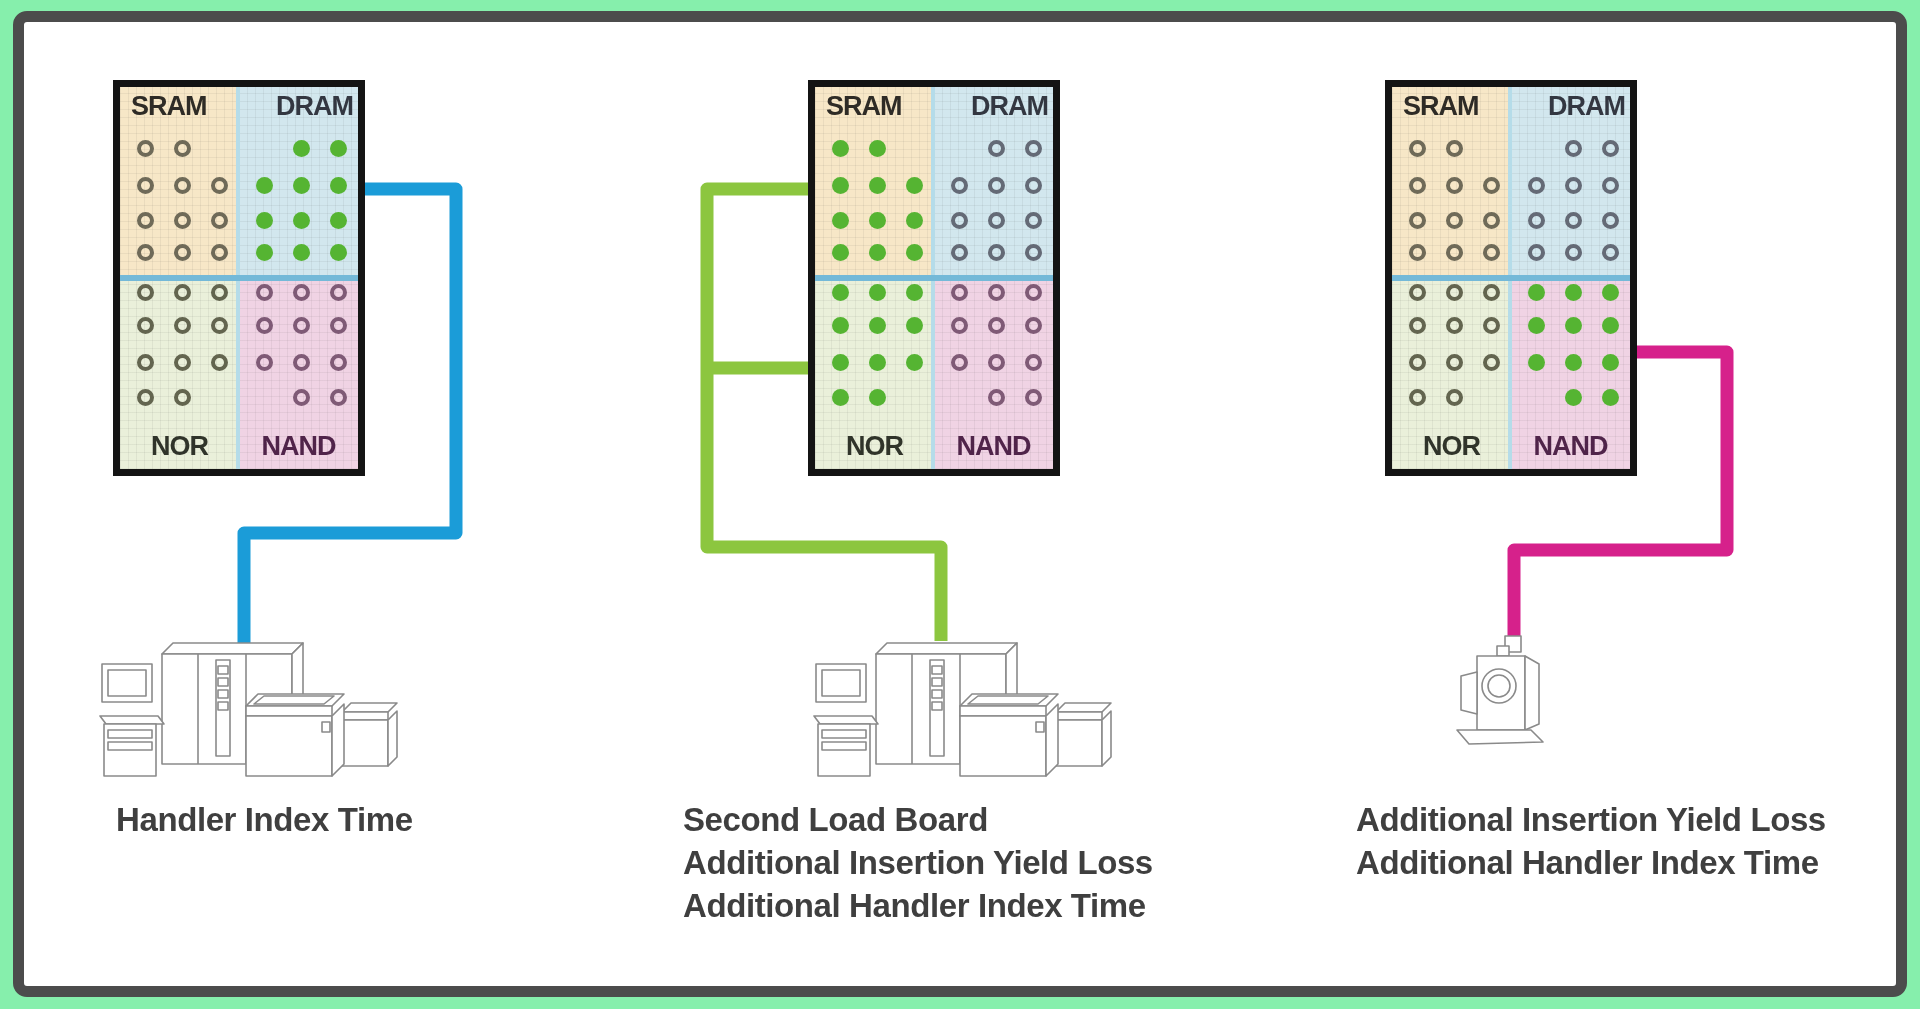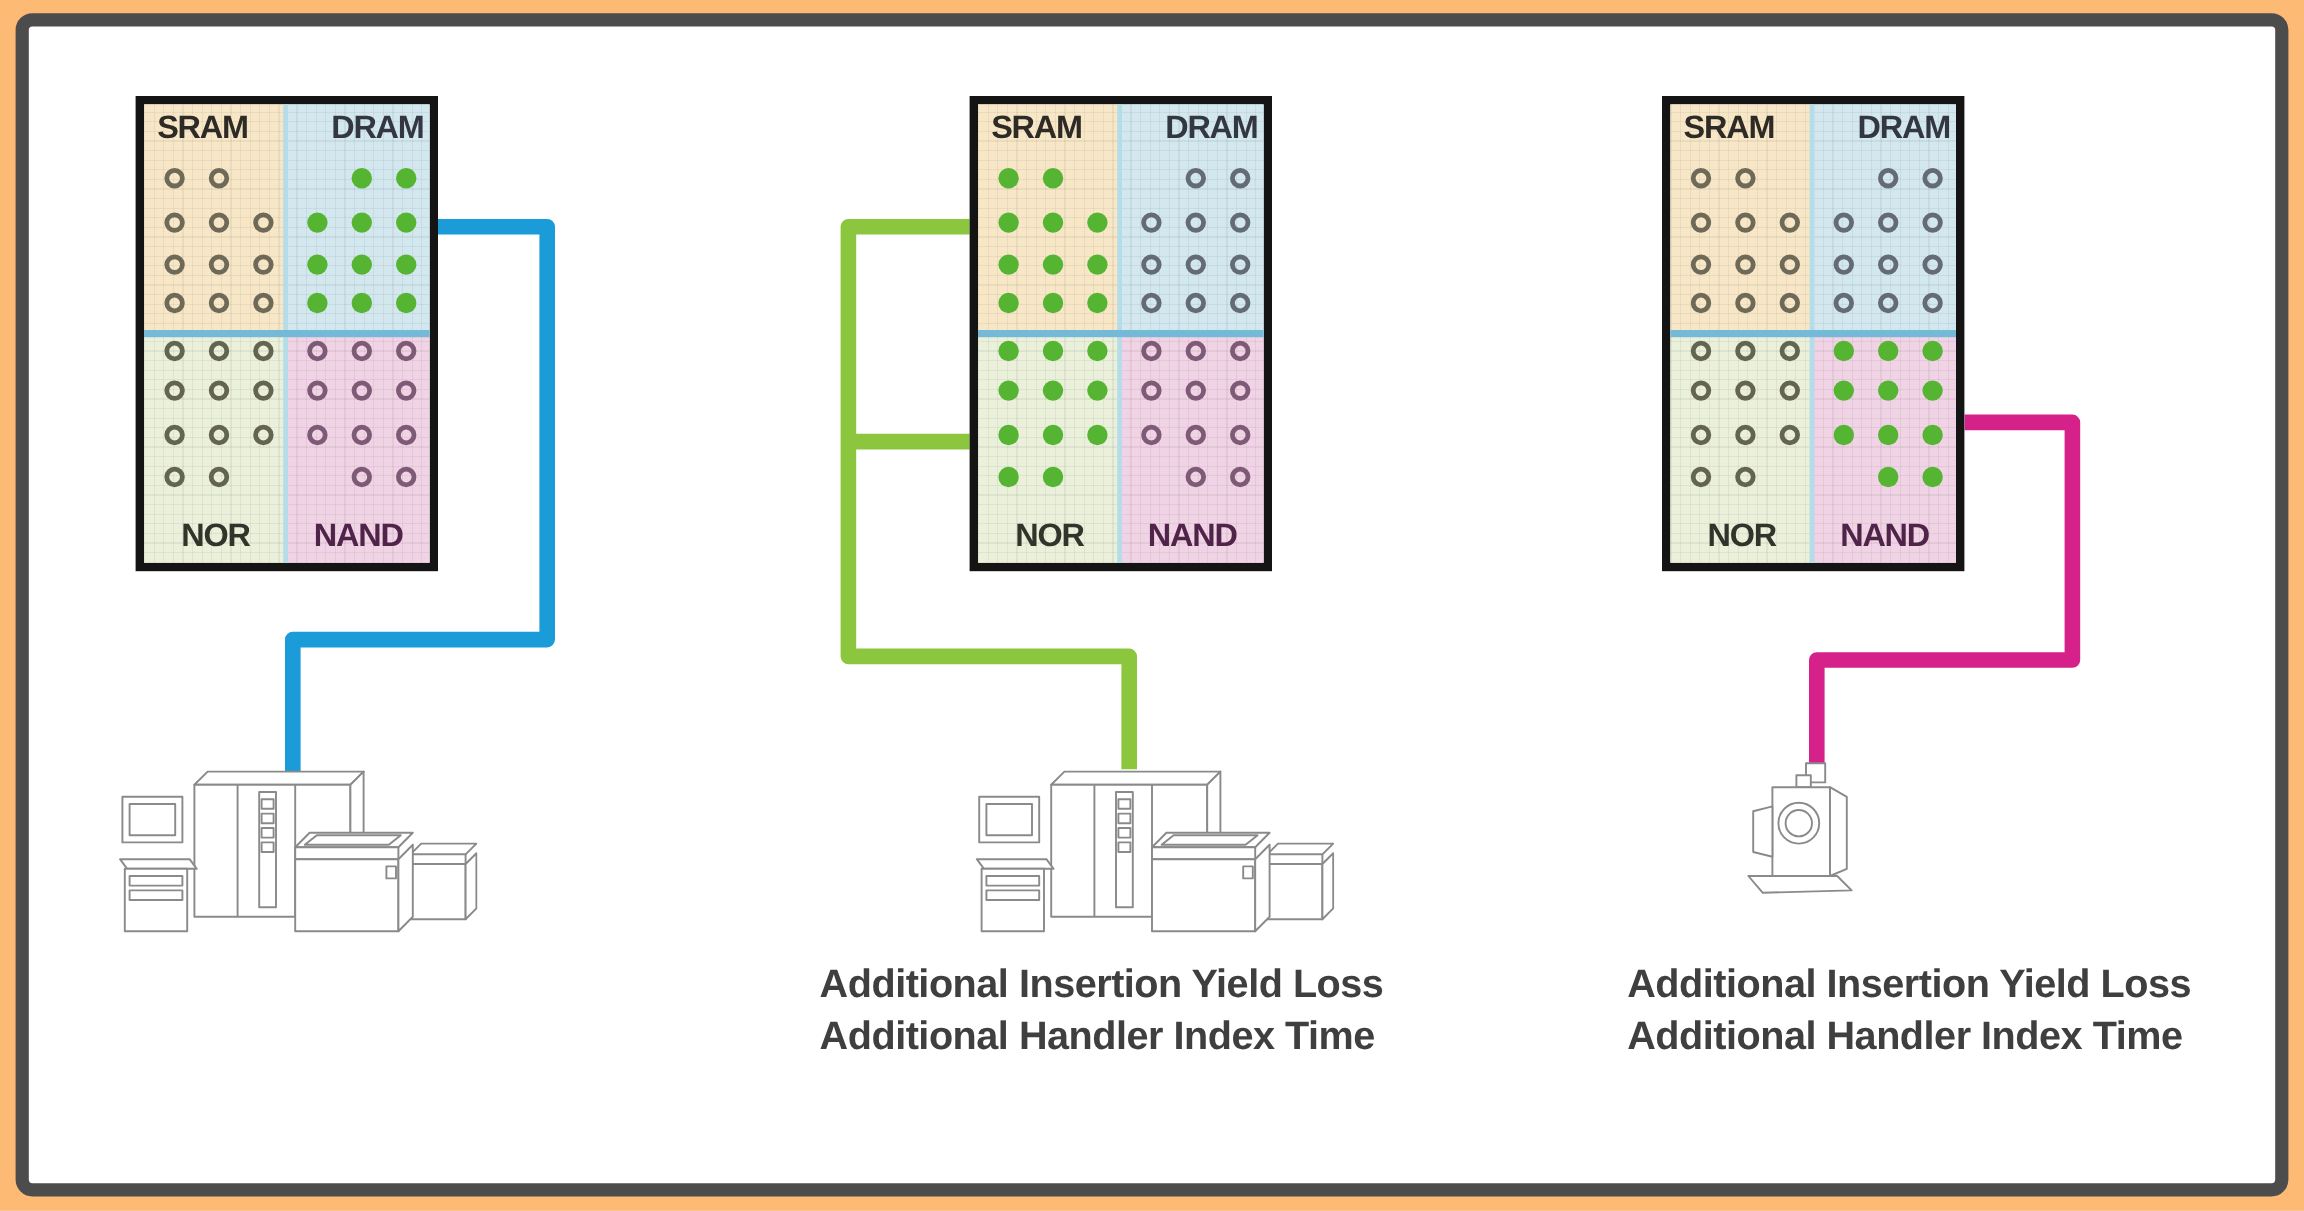--- a/index.html
+++ b/index.html
@@ -1,17 +1,17 @@
 <!DOCTYPE html>
 <html><head>
 <meta charset="utf-8">
 <style>
   html,body{margin:0;padding:0;background:#ffffff;}
   body{width:1920px;height:1009px;overflow:hidden;font-family:"Liberation Sans",sans-serif;}
-  .canvas{position:relative;width:1920px;height:1009px;background:#fdba74;}
+  .canvas{position:relative;width:1920px;height:1009px;background:#86efac;}
   .frame{position:absolute;left:13px;top:11px;width:1894px;height:986px;box-sizing:border-box;
          border:11px solid #4c4c4c;border-radius:14px;background:#ffffff;}
   .connectors{position:absolute;left:0;top:0;width:1920px;height:1009px;pointer-events:none;}
   .connectors path{fill:none;stroke-width:13px;stroke-linejoin:round;}
   .wafer-map{position:absolute;top:80px;width:252px;height:396px;box-sizing:border-box;
              border:7px solid #141414;background:#ffffff;}
   .quad{position:absolute;width:119px;height:191px;
         background-image:
           repeating-linear-gradient(0deg, rgba(60,60,60,0.07) 0 1px, transparent 1px 8px),
           repeating-linear-gradient(90deg, rgba(60,60,60,0.07) 0 1px, transparent 1px 8px);}
@@ -296,22 +296,24 @@
       <rect x="32" y="22" width="48" height="74"></rect>
       <polygon points="80,22 94,30 94,90 80,96"></polygon>
       <circle cx="54" cy="52" r="17"></circle>
       <circle cx="54" cy="52" r="11"></circle>
       <polygon points="16,42 32,38 32,80 16,76"></polygon>
       <polygon points="12,96 86,96 98,108 24,110"></polygon>
     </g>
   </svg>
 
   <div class="caption" style="left:116px">
+    <div>Handler Index Time</div>
   </div>
   <div class="caption" style="left:683px">
+    <div>Second Load Board</div>
     <div>Additional Insertion Yield Loss</div>
     <div>Additional Handler Index Time</div>
   </div>
   <div class="caption" style="left:1356px">
     <div>Additional Insertion Yield Loss</div>
     <div>Additional Handler Index Time</div>
   </div>
 
 </div>
 

